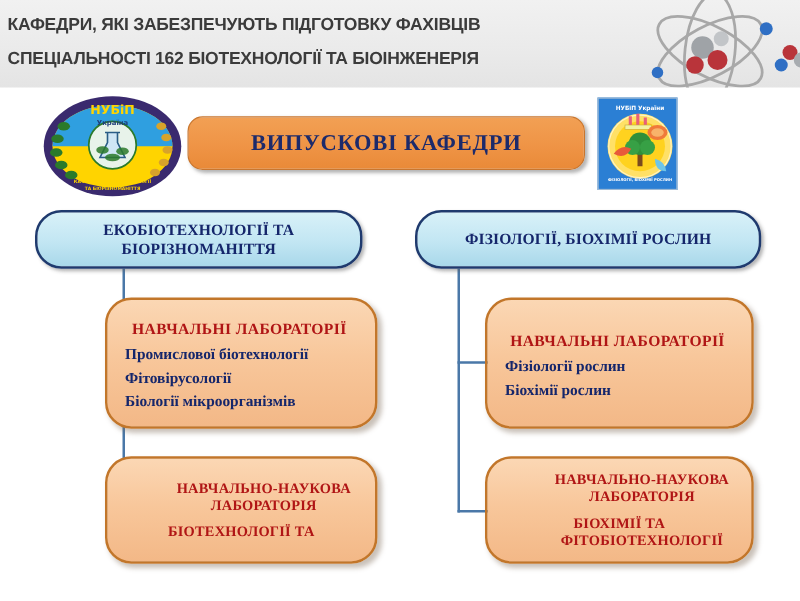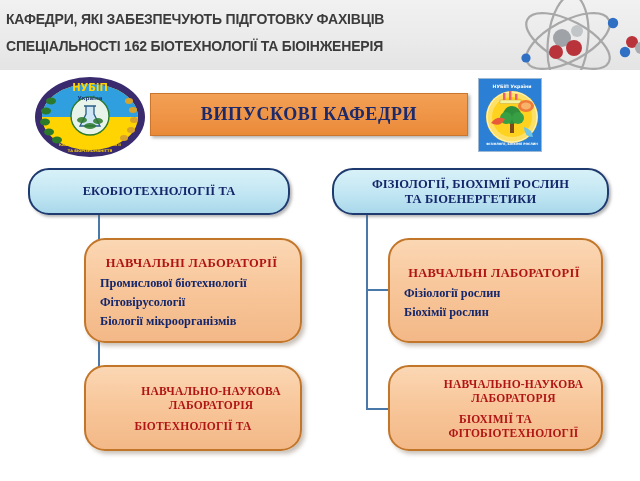--- a/index.html
+++ b/index.html
@@ -70,21 +70,21 @@
     border-radius: 21px;
     box-shadow: 2px 2px 3px rgba(90,90,90,0.45);
   }
 
   
   #root-box {
     left: 150px; top: 93px;
     width: 318px; height: 43px;
     background: linear-gradient(180deg,#f2a054 0%, #ef9446 55%, #e98a38 100%);
     border: 1px solid #c9762e;
-    border-radius: 0;
+    border-radius: 12px;
     color: #1c2a6b;
     font-weight: bold;
     font-size: 18px;
     letter-spacing: 0.6px;
   }
 
   
   .dept-box {
     background: linear-gradient(180deg,#d8f1f8 0%, #c2e6f3 55%, #a9d8ea 100%);
     border: 2px solid #1f3a6e;
@@ -255,25 +255,25 @@
 <div class="conn conn-v" style="left:366px; top:215px; height:195px;"></div>
 <div class="conn conn-h" style="left:366px; top:289px; width:28px;"></div>
 <div class="conn conn-h" style="left:366px; top:408px; width:28px;"></div>
 
 <div class="node" id="root-box">
   <span>ВИПУСКОВІ КАФЕДРИ</span>
 </div>
 
 <div class="node dept-box" id="dept-left">
   <span>ЕКОБІОТЕХНОЛОГІЇ ТА</span>
+  <span>БІОРІЗНОМАНІТТЯ</span>
 </div>
 
 <div class="node dept-box" id="dept-right">
   <span>ФІЗІОЛОГІЇ, БІОХІМІЇ РОСЛИН</span>
-  <span>ТА БІОЕНЕРГЕТИКИ</span>
 </div>
 
 <div class="node lab-box" id="labs-left">
   <div class="lab-inner">
     <div class="lab-heading">НАВЧАЛЬНІ ЛАБОРАТОРІЇ</div>
     <div class="lab-item">Промислової біотехнології</div>
     <div class="lab-item">Фітовірусології</div>
     <div class="lab-item">Біології мікроорганізмів</div>
   </div>
 </div>

